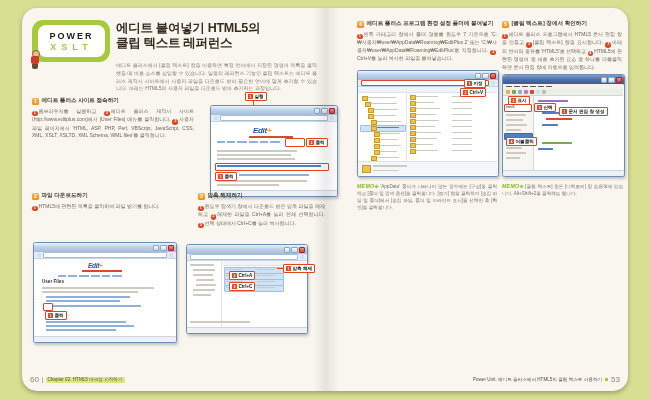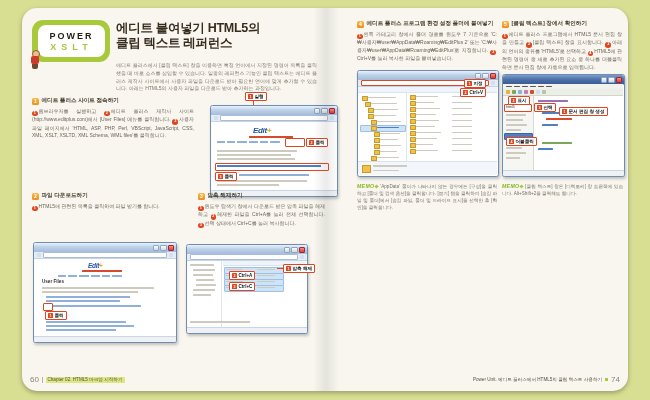--- a/index.html
+++ b/index.html
@@ -462,18 +462,18 @@
       <div class="statband" style="height:5px;"></div>
     </div>
 
     <div class="memo" style="left:177px;top:175px;width:121px;">
       <span class="memo-label">MEMO</span><span class="memo-dia"></span><span>[클립 텍스트] 창은 [디렉토리] 창 오른쪽에 있습니다. Alt+Shift+2를 클릭해도 됩니다.</span>
     </div>
 
     <div class="foot foot-r">
       <span class="ftext">Power Unit. 에디트 플러스에서 HTML5의 클립 텍스트 사용하기</span>
       <span class="fsq"></span>
-      <span class="fnum">74</span>
+      <span class="fnum">53</span>
     </div>
   </div>
 
   <div class="spine"></div>
 </div>
 
 </body></html>

